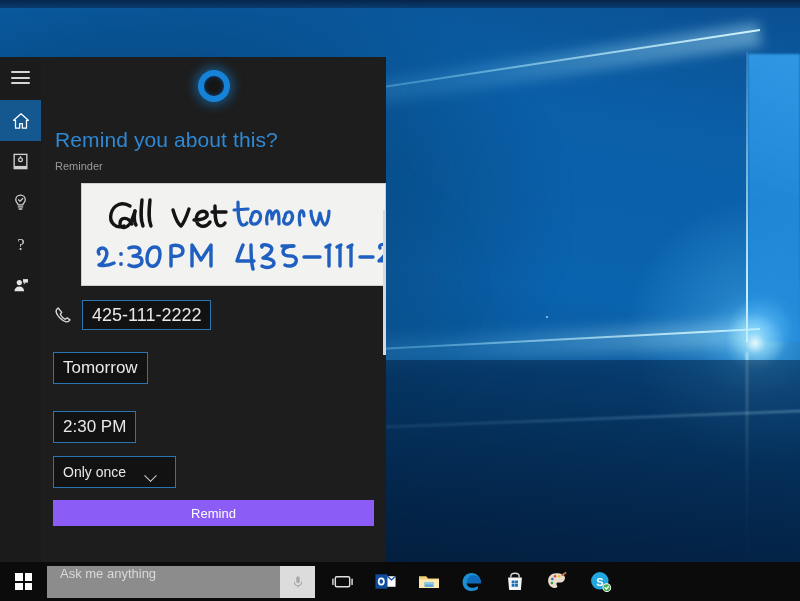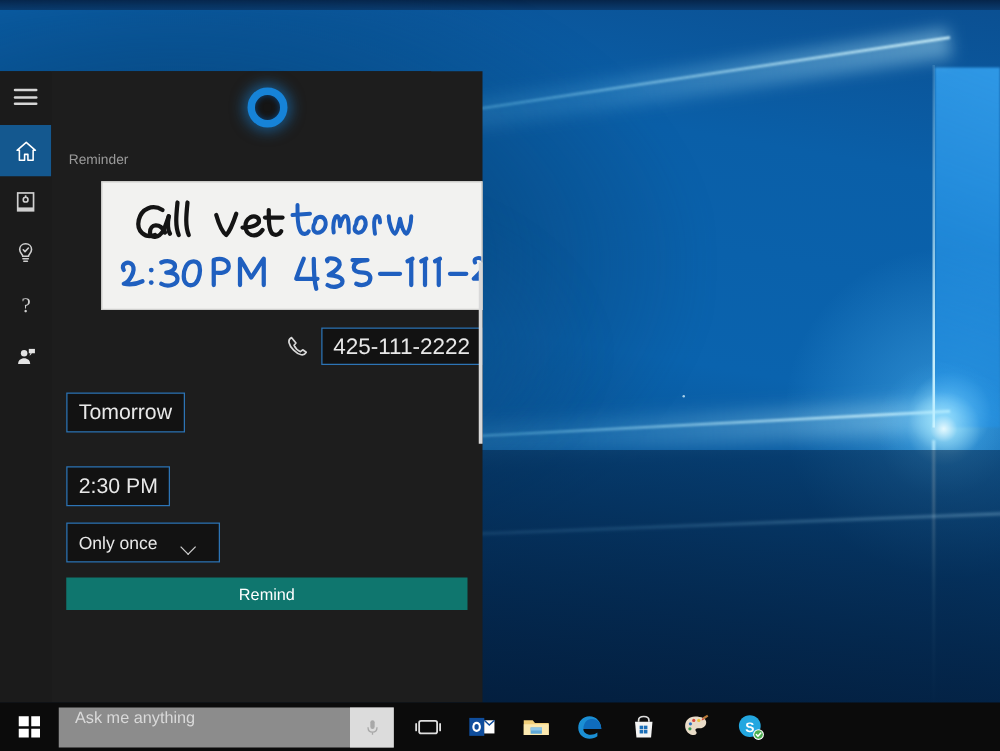--- a/index.html
+++ b/index.html
@@ -147,21 +147,21 @@
     margin: 11px 0 0 40px;
     width: 305px; height: 103px;
     background: #f2f2f0;
     border: 1px solid #cfcfcd;
     position: relative;
     overflow: hidden;
   }
   #note-card svg { display: block; }
 
   .form-area { padding: 14px 0 0 12px; }
-  .phone-row { display: flex; align-items: center; gap: 9px; margin-bottom: 22px; justify-content: flex-end; }
+  .phone-row { display: flex; align-items: center; gap: 9px; margin-bottom: 22px; }
   .phone-icon { width: 20px; height: 20px; color: #d8d8d8; flex: 0 0 20px; }
   .field {
     display: inline-flex; align-items: center;
     border: 1px solid #2d74b5;
     background: #121212;
     color: #e8e8e8;
     padding: 4px 9px;
     font-size: 17px;
     line-height: 22px;
     white-space: nowrap;
@@ -179,21 +179,21 @@
   .chev {
     display: inline-block;
     width: 9px; height: 9px;
     border-right: 1.6px solid #cfcfcf;
     border-bottom: 1.6px solid #cfcfcf;
     transform: rotate(45deg) translate(-2px,-2px);
   }
   .btn-row { display: flex; gap: 8px; padding-right: 12px; }
   .btn {
     flex: 1 1 0;
-    background: #0f766e;
+    background: #8b5cf6;
     color: #ffffff;
     border: none;
     height: 26px;
     font-size: 13px;
     font-family: "Liberation Sans", sans-serif;
     cursor: pointer;
   }
 
   
   #panel-scroll {
@@ -311,20 +311,21 @@
         </svg>
       </div>
     </div>
 
     <div id="panel">
 
       <div id="cortana-logo-row">
         <div id="cortana-ring"></div>
       </div>
 
+      <div id="headline">Remind you about this?</div>
       <div id="subhead">Reminder</div>
 
       <div id="note-card">
         <svg width="305" height="103" viewBox="0 0 305 103">
 
           <g fill="none" stroke="#141414" stroke-width="3.4" stroke-linecap="round" stroke-linejoin="round">
             <path d="M48 22 C 40 17, 31 21, 29 30 C 27 39, 34 45, 42 42"></path>
             <path d="M50 40 C 46 32, 38 33, 38 40 C 38 45, 45 45, 49 38 C 51 33, 52 30, 53 27"></path>
             <path d="M53 27 C 52 33, 52 38, 54 41"></path>
             <path d="M60 16 C 59 26, 58 35, 61 42"></path>

